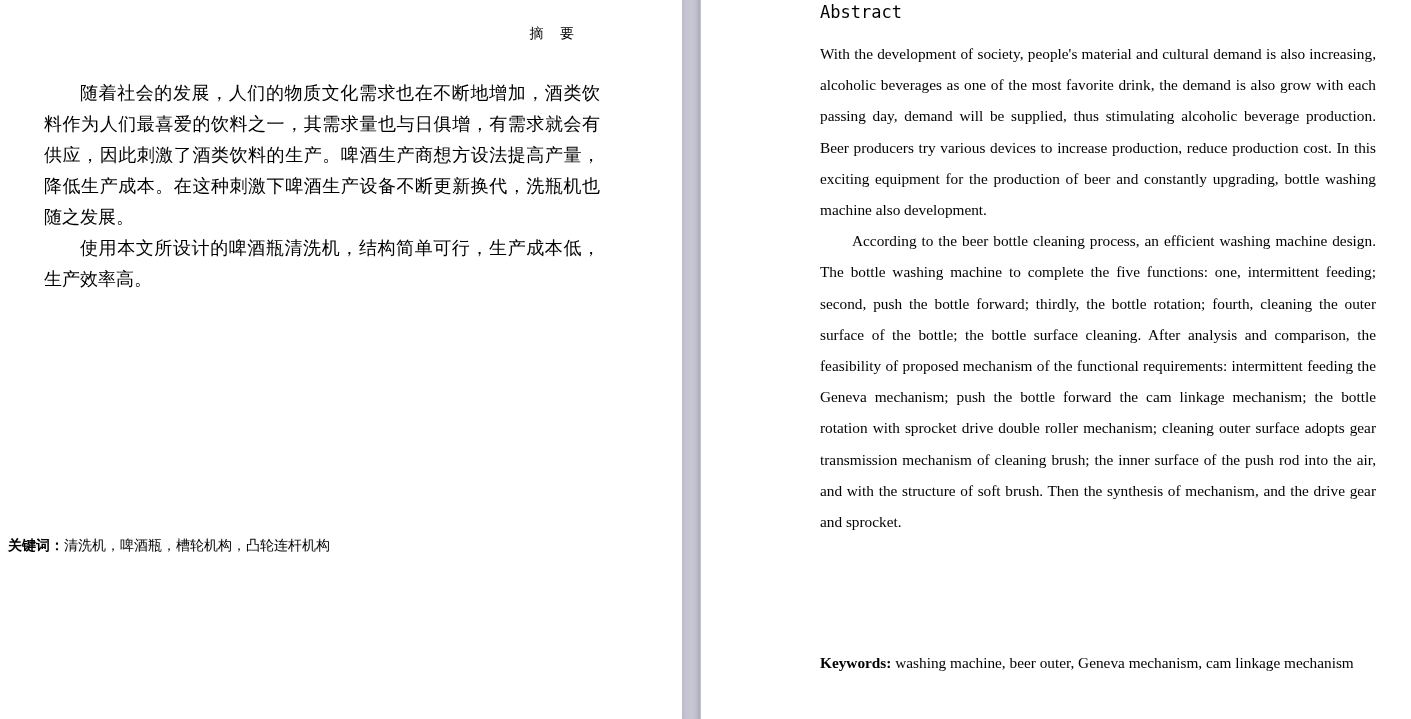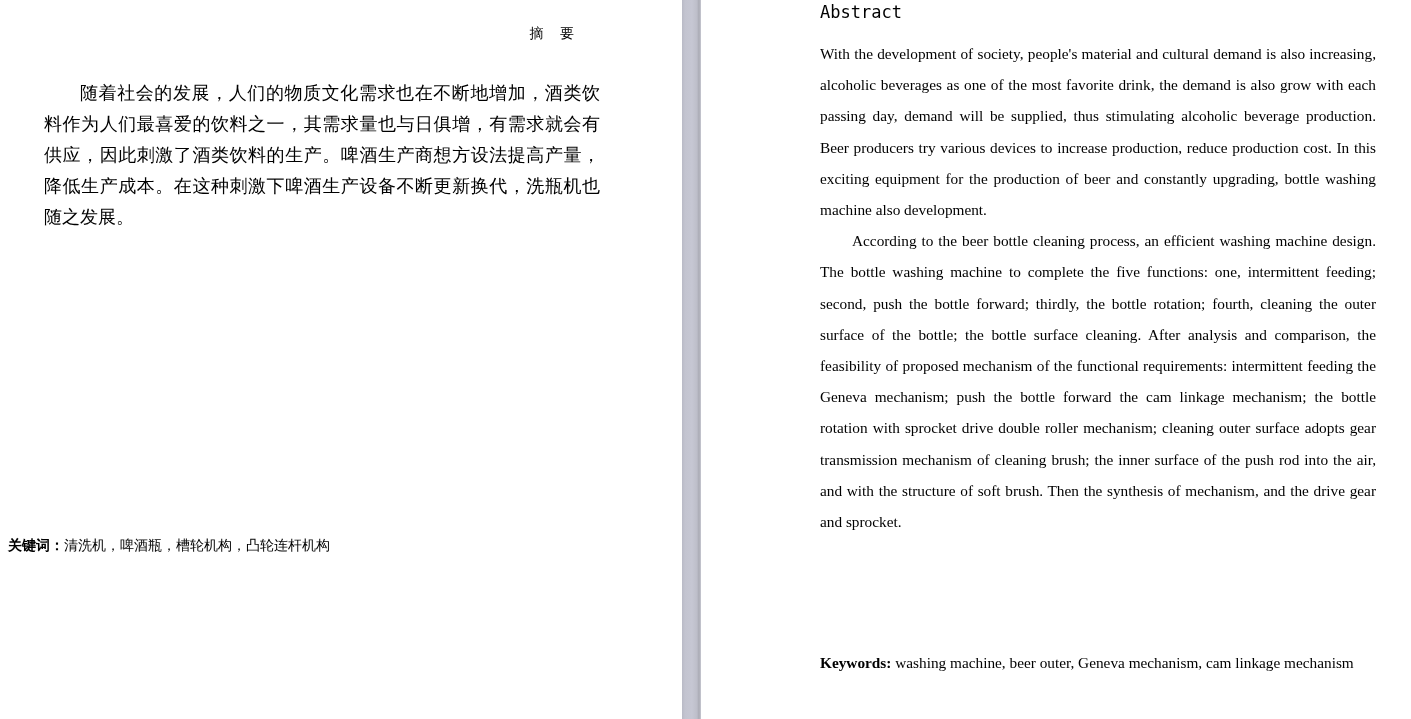--- a/index.html
+++ b/index.html
@@ -49,20 +49,21 @@
 </style>
 </head>
 <body>
 
 <div class="page" id="page-left">
 </div>
 
 <div class="zh-title">摘 要</div>
 <div class="zh-body">
   <p>随着社会的发展，人们的物质文化需求也在不断地增加，酒类饮料作为人们最喜爱的饮料之一，其需求量也与日俱增，有需求就会有供应，因此刺激了酒类饮料的生产。啤酒生产商想方设法提高产量，降低生产成本。在这种刺激下啤酒生产设备不断更新换代，洗瓶机也随之发展。</p>
+  <p>使用本文所设计的啤酒瓶清洗机，结构简单可行，生产成本低，生产效率高。</p>
 </div>
 <div class="zh-keywords">
   <span class="kw-label">关键词：</span><span>清洗机，啤酒瓶，槽轮机构，凸轮连杆机构</span>
 </div>
 
 <div class="separator"></div>
 
 <div class="page" id="page-right">
 </div>
 

